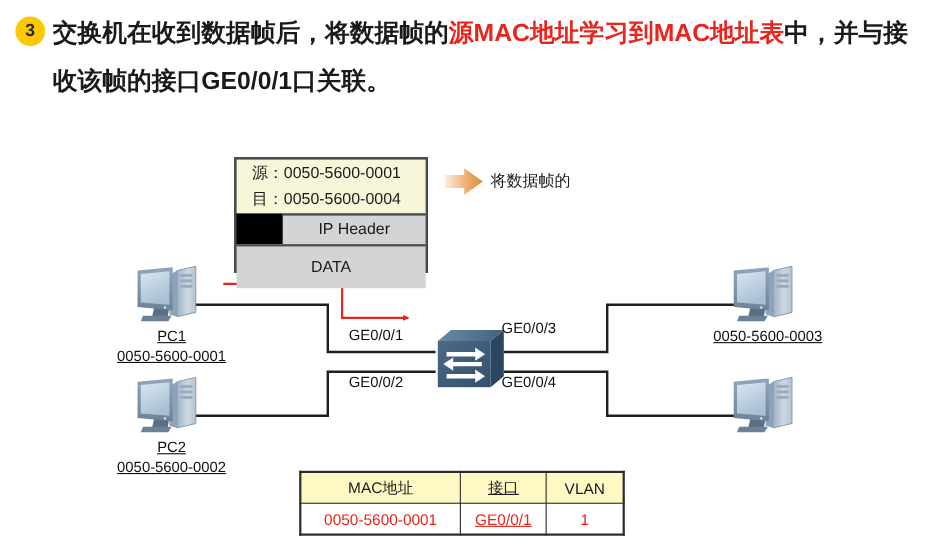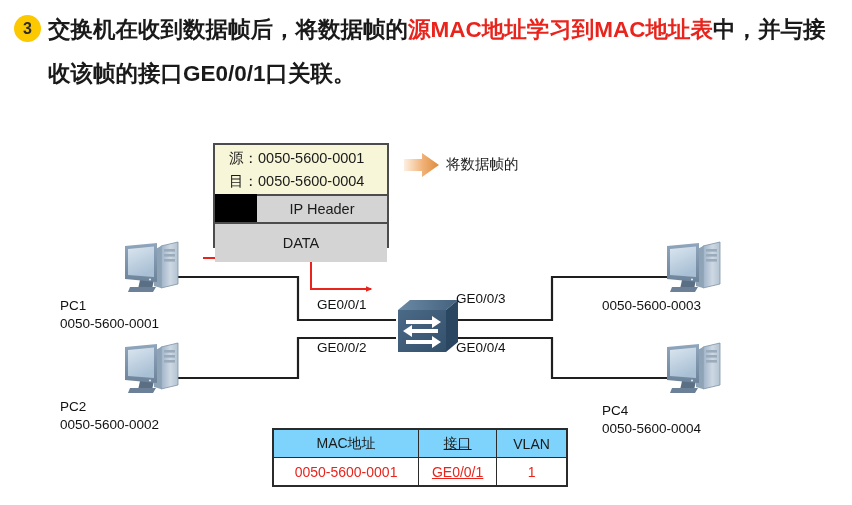--- a/index.html
+++ b/index.html
@@ -60,23 +60,24 @@
     position:absolute;left:446px;top:155px;
     font-size:14.5px;color:#1a1a1a;white-space:nowrap;
   }
 
   
   #wires{position:absolute;left:0;top:0;width:852px;height:505px;}
 
   
   .pc{position:absolute;width:72px;height:56px;}
   .pclabel{
-    position:absolute;text-align:left;
+    position:absolute;text-align:center;
     font-size:13.5px;line-height:18px;color:#111;
     white-space:nowrap;
+    text-decoration:underline;
   }
 
   
   .switch{position:absolute;left:396px;top:298px;width:64px;height:58px;}
 
   
   .port{
     position:absolute;font-size:13.5px;color:#111;white-space:nowrap;
   }
 
@@ -86,21 +87,21 @@
     border:2px solid #2b2b2b;border-collapse:collapse;
     box-sizing:border-box;
   }
   .mactable td{
     border:1px solid #2b2b2b;
     height:27px;
     text-align:center;vertical-align:middle;
     font-size:14px;
     padding:0;
   }
-  .mactable .hdr td{background:#7dd3fc;color:#1a1a1a;font-weight:normal;}
+  .mactable .hdr td{background:#fef9c3;color:#1a1a1a;font-weight:normal;}
   .mactable .val td{background:#ffffff;color:#e8241c;}
   .col-mac{width:148px;}
   .col-if{width:78px;text-decoration:underline;}
   .col-vlan{width:70px;}
 </style>
 </head>
 <body>
 
 <div id="stage">
 
@@ -223,24 +224,20 @@
     <polygon points="41,6 41,48 34,46 34,10" fill="#8fa3b6"></polygon>
     <rect x="44" y="9" width="11" height="2.6" fill="#9aabbc"></rect>
     <rect x="44" y="14" width="11" height="2.6" fill="#9aabbc"></rect>
     <rect x="44" y="19" width="11" height="2.6" fill="#9aabbc"></rect>
     <polygon points="20,40 34,40 32,49 18,49" fill="#5b6f84"></polygon>
     <polygon points="10,47 36,47 33,52 8,52" fill="#6c8098"></polygon>
     <polygon points="5,6 37,3 37,42 5,39" fill="url(#monbez)"></polygon>
     <polygon points="8,9 34,6.6 34,37 8,35" fill="url(#scrg)"></polygon>
     <circle cx="30" cy="39.5" r="1.1" fill="#d8e3ee"></circle>
   </svg>
-  <div class="pclabel" style="left:602px;top:402px;width:192px;">
-    <div>PC4</div>
-    <div>0050-5600-0004</div>
-  </div>
 
   <svg class="switch" viewBox="0 0 64 58">
     <defs>
       <linearGradient id="swf" x1="0" y1="0" x2="1" y2="1">
         <stop offset="0%" stop-color="#4b6a87"></stop>
           <stop offset="100%" stop-color="#33506b"></stop>
       </linearGradient>
       <linearGradient id="swt" x1="0" y1="0" x2="1" y2="0">
         <stop offset="0%" stop-color="#6b88a4"></stop>
           <stop offset="100%" stop-color="#44627e"></stop>

